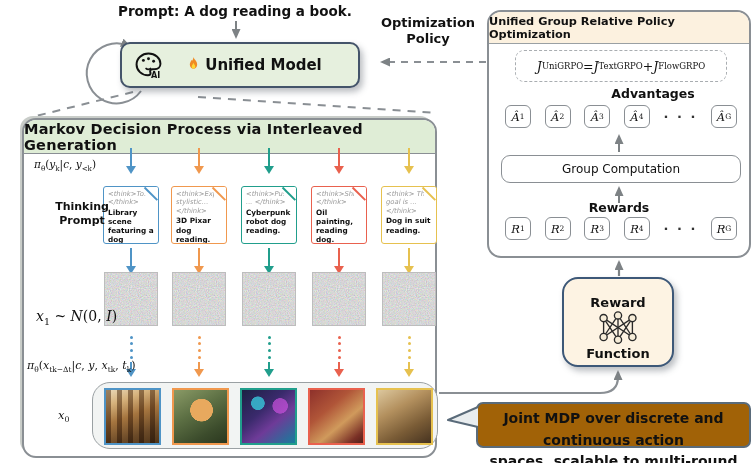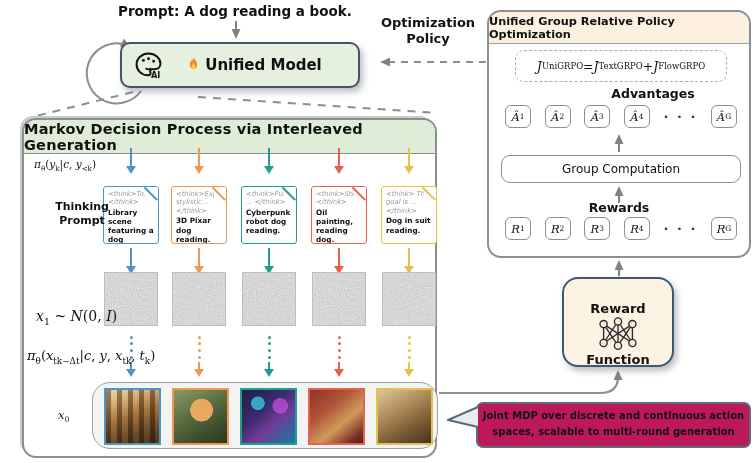--- a/index.html
+++ b/index.html
@@ -27,21 +27,21 @@
   .mdp-header{height:34px;background:#dfedd6;border-bottom:1.5px solid #8a8f94;
               border-radius:12px 12px 0 0;display:flex;align-items:center;justify-content:center;
               font-size:14.5px;font-weight:700;letter-spacing:.2px;}
   .math{font-family:"DejaVu Serif","Liberation Serif",serif;}
   .math sub,.math sup,.mp-sub,.mp-sup{font-size:68%;}
   .mp-i{font-style:italic;}
   .lbl{position:absolute;z-index:2;}
   .lbl-policy-y{left:10px;top:38px;font-size:10.5px;}
   .lbl-think{left:16px;top:80px;width:84px;text-align:center;font-size:11px;font-weight:700;line-height:1.3;}
   .lbl-noise{left:12px;top:172px;font-size:14px;margin-top:16px;}
-  .lbl-flow{left:3px;top:228px;width:136px;font-size:13px;}
+  .lbl-flow{left:3px;top:239px;width:136px;font-size:11px;}
   .lbl-x0{left:34px;top:288px;font-size:11.5px;}
 
   
   .sarr{position:absolute;width:12px;display:flex;flex-direction:column;align-items:center;}
   .sarr .stem{width:2.6px;height:18px;background:var(--c);}
   .sarr .head{width:0;height:0;border-left:5.5px solid transparent;border-right:5.5px solid transparent;
               border-top:8.5px solid var(--c);}
   .darr{position:absolute;width:12px;display:flex;flex-direction:column;align-items:center;}
   .darr .dot{width:3px;height:3px;border-radius:50%;background:var(--c);margin:1.8px 0;}
   .darr .stem{width:2.6px;height:7px;background:var(--c);margin-top:2px;}
@@ -88,27 +88,27 @@
   .sbox sup{font-size:7.5px;}
   .dots3{font-size:13px;font-weight:700;letter-spacing:2px;color:#333;}
   .gcomp{position:absolute;left:12px;top:143px;width:240px;height:28px;border:1.6px solid #8a8f94;
          border-radius:9px;display:flex;align-items:center;justify-content:center;
          font-size:12px;font-weight:400;background:#fff;}
 
   
   .reward{position:absolute;left:562px;top:277px;width:112px;height:90px;z-index:2;
           background:#fdf3e3;border:2.2px solid #3d5878;border-radius:16px;
           box-shadow:3px 4px 6px rgba(60,70,80,.35);display:flex;flex-direction:column;
-          align-items:center;justify-content:space-between;padding:22px 4px;}
+          align-items:center;justify-content:space-between;padding:16px 4px;}
   .reward .rf-t{font-size:13px;font-weight:700;}
 
   
   .bubble{position:absolute;left:476px;top:402px;width:275px;height:46px;z-index:2;
-          background:#be185d;border:2px solid #5a6b7a;border-radius:7px;text-align:center;
-          font-size:10px;font-weight:600;line-height:1.55;padding-top:4px;}
+          background:#a16207;border:2px solid #5a6b7a;border-radius:7px;text-align:center;
+          font-size:14px;font-weight:600;line-height:1.55;padding-top:4px;}
 </style>
 </head>
 <body>
 
 <div class="canvas">
 
   <svg width="0" height="0" style="position:absolute">
     <defs>
       <filter id="noiseF" x="0%" y="0%" width="100%" height="100%">
         <feTurbulence type="fractalNoise" baseFrequency="0.9" numOctaves="2" seed="11"></feTurbulence>

